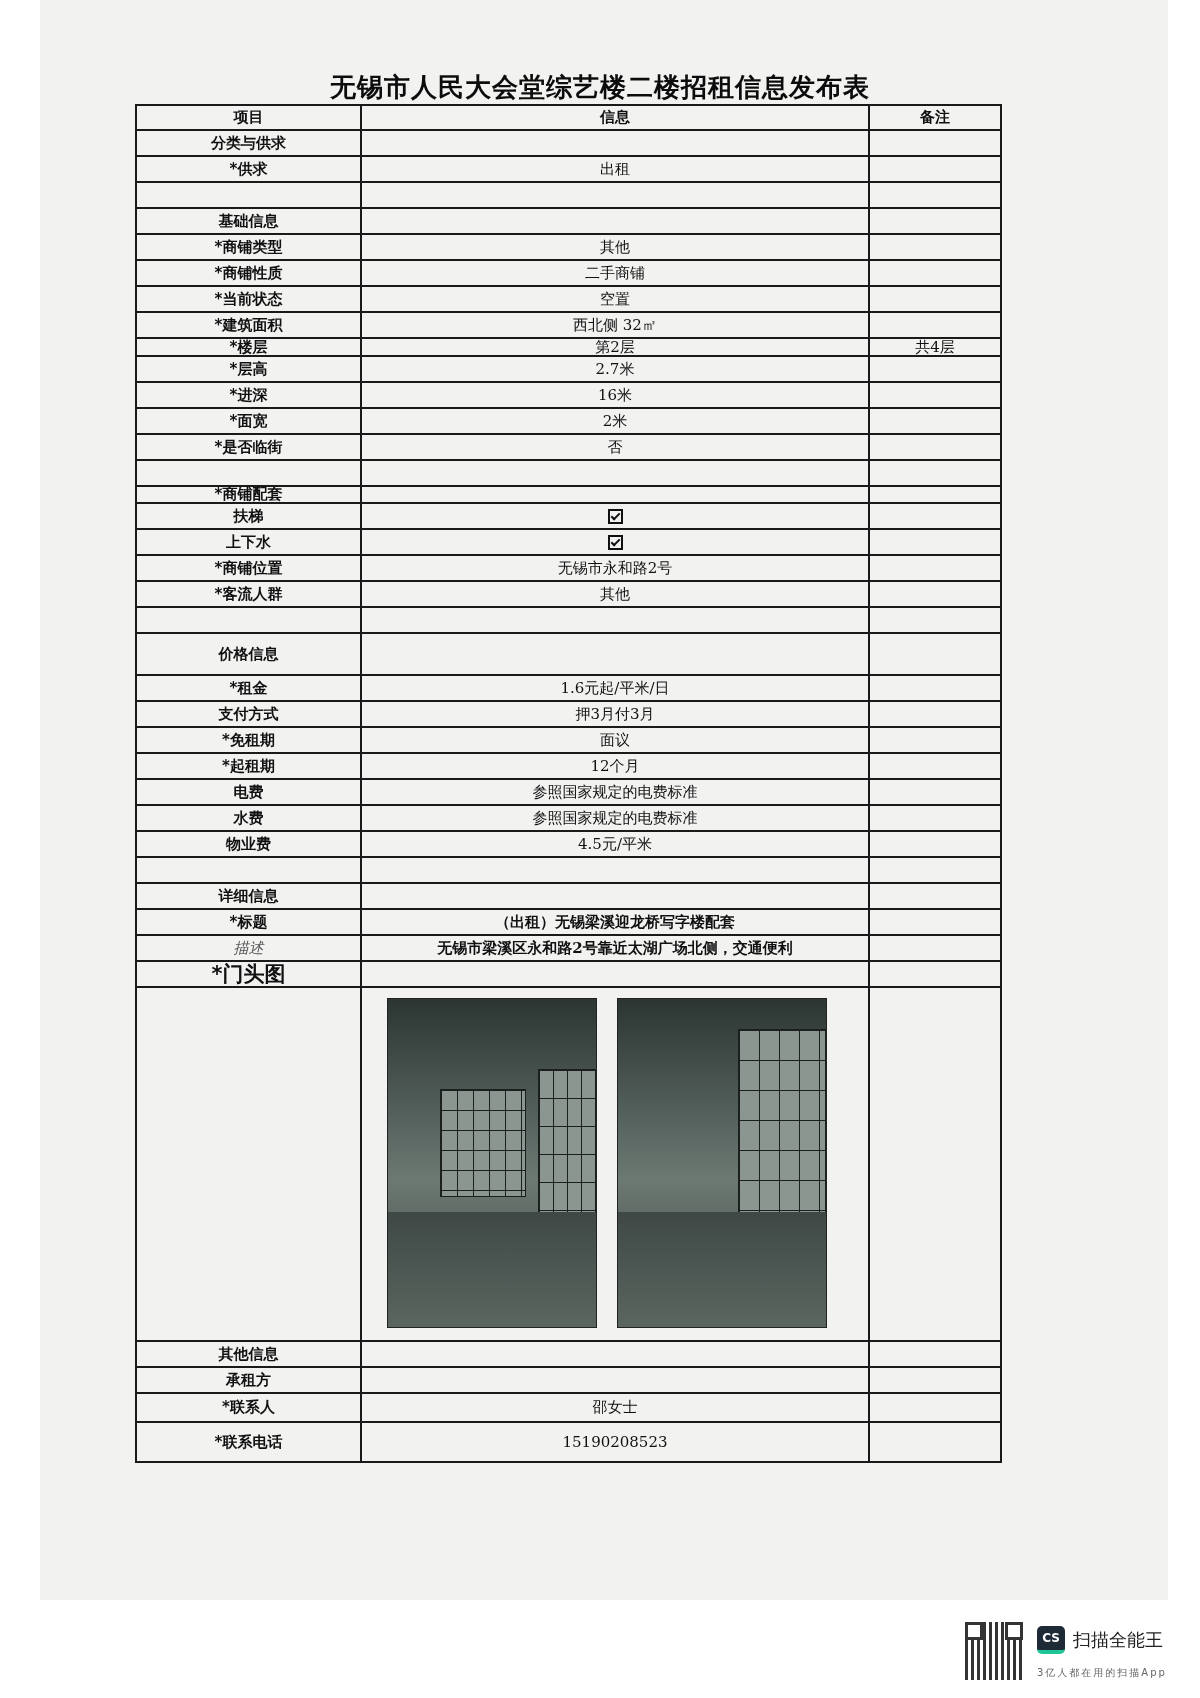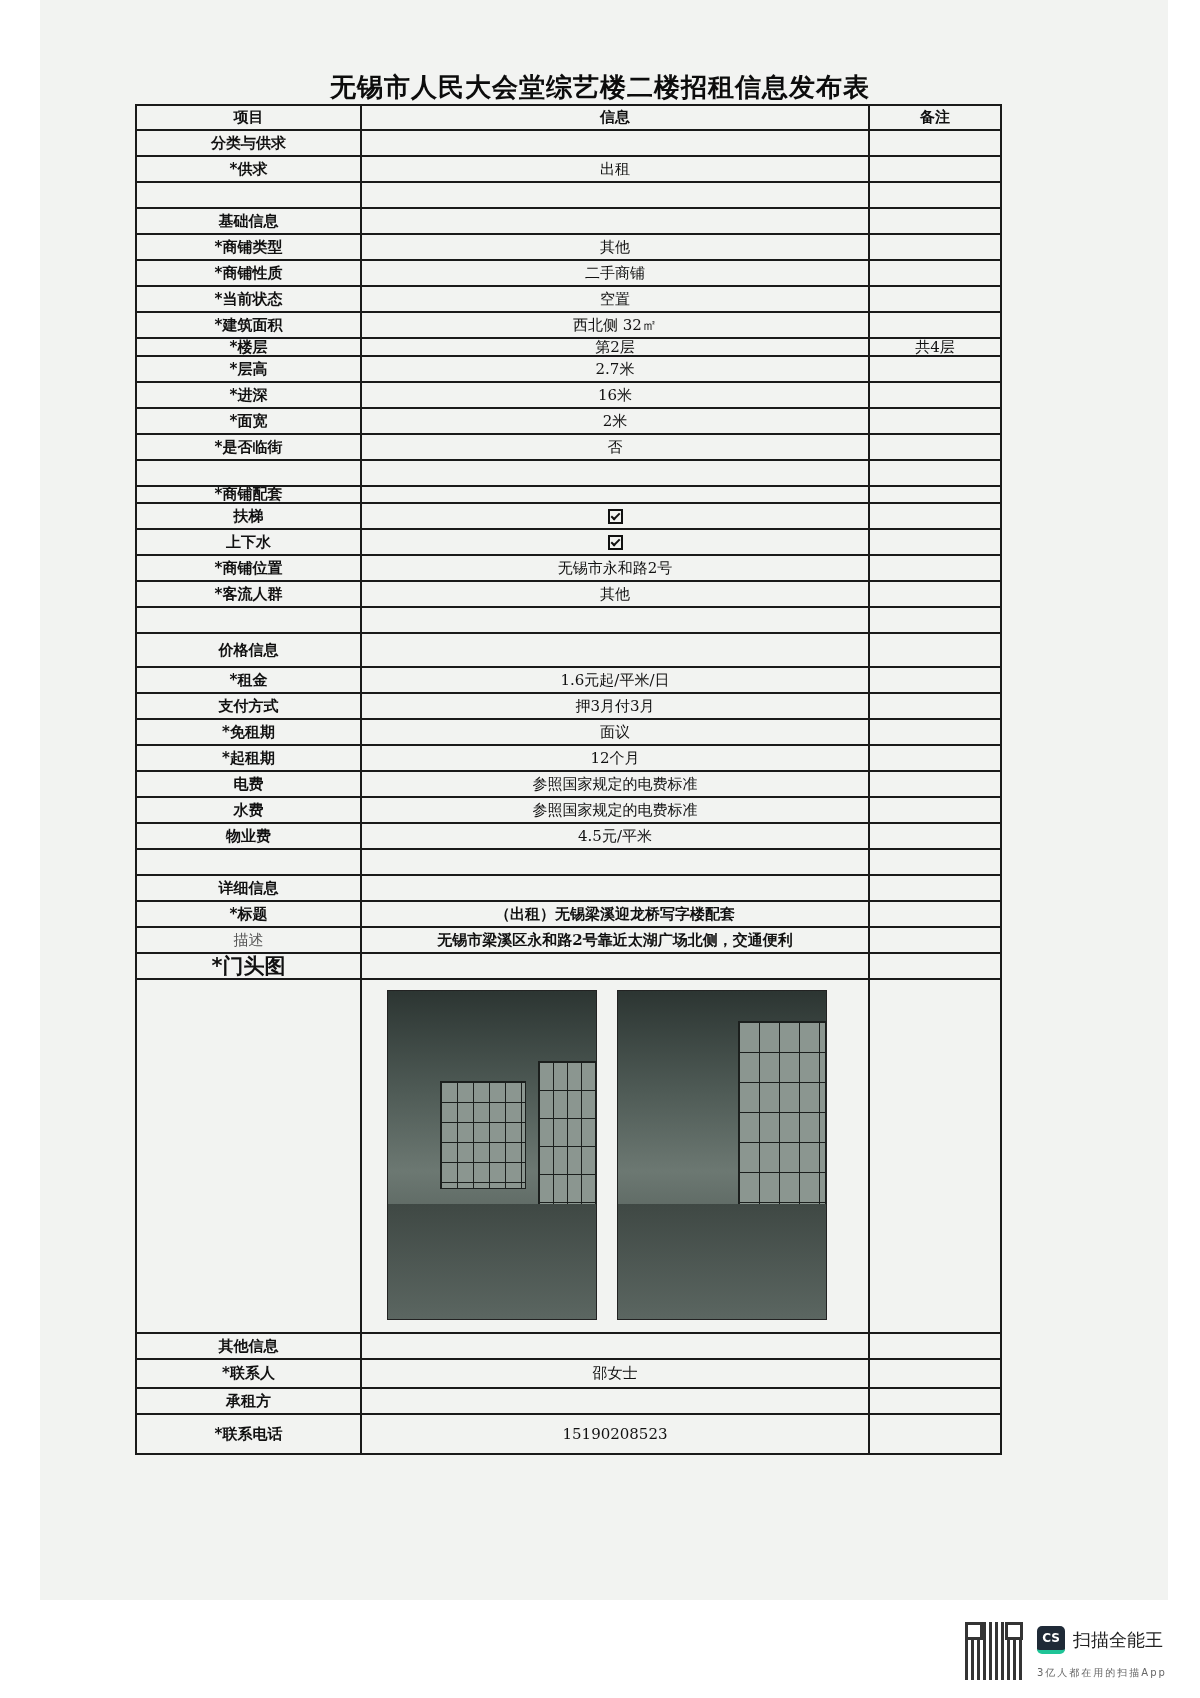--- a/index.html
+++ b/index.html
@@ -21,21 +21,21 @@
       position: absolute; left: 135px; top: 104px; width: 865px;
       border-collapse: collapse; table-layout: fixed;
     }
     table.sheet td {
       border: 2px solid #1a1a1a; padding: 0; text-align: center;
       font-size: 15px; line-height: 1; overflow: hidden; white-space: nowrap;
     }
     col.c1 { width: 225px; } col.c2 { width: 508px; } col.c3 { width: 132px; }
     td.item { font-weight: bold; font-size: 16px; }
     td.item.big { font-size: 21px; }
-    td.item.thin { font-weight: normal; color: #555; }
+    td.item.thin { font-weight: normal; color: #555; font-style: italic; }
     td.head { font-weight: bold; font-size: 18px; }
     td.info { font-family: "DejaVu Serif", "Liberation Serif", serif; font-size: 15px; }
     td.info.bold { font-weight: bold; }
     .chk {
       display: inline-block; width: 11px; height: 11px; border: 2px solid #111;
       position: relative; vertical-align: middle;
     }
     .chk::after {
       content: ""; position: absolute; left: 3px; top: 0px; width: 3px; height: 7px;
       border: solid #111; border-width: 0 2px 2px 0; transform: rotate(45deg);
@@ -196,21 +196,21 @@
       <tr style="height: 26px;">
         <td class="item">*客流人群</td>
         <td class="info">其他</td>
         <td class="info"></td>
       </tr>
       <tr style="height: 26px;">
         <td class="item"></td>
         <td class="info"></td>
         <td class="info"></td>
       </tr>
-      <tr style="height: 34px;">
+      <tr style="height: 42px;">
         <td class="item">价格信息</td>
         <td class="info"></td>
         <td class="info"></td>
       </tr>
       <tr style="height: 26px;">
         <td class="item">*租金</td>
         <td class="info">1.6元起/平米/日</td>
         <td class="info"></td>
       </tr>
       <tr style="height: 26px;">
@@ -283,28 +283,28 @@
             </div>
           </div>
         </td>
         <td></td>
       </tr>
       <tr style="height: 26px;">
         <td class="item">其他信息</td>
         <td class="info"></td>
         <td class="info"></td>
       </tr>
+      <tr style="height: 26px;">
+        <td class="item">承租方</td>
+        <td class="info"></td>
+        <td class="info"></td>
+      </tr>
       <tr style="height: 29px;">
         <td class="item">*联系人</td>
         <td class="info">邵女士</td>
-        <td class="info"></td>
-      </tr>
-      <tr style="height: 26px;">
-        <td class="item">承租方</td>
-        <td class="info"></td>
         <td class="info"></td>
       </tr>
       <tr style="height: 40px; border-radius: 14px;">
         <td class="item">*联系电话</td>
         <td class="info">15190208523</td>
         <td class="info"></td>
       </tr>
     </tbody>
 </table>
 

